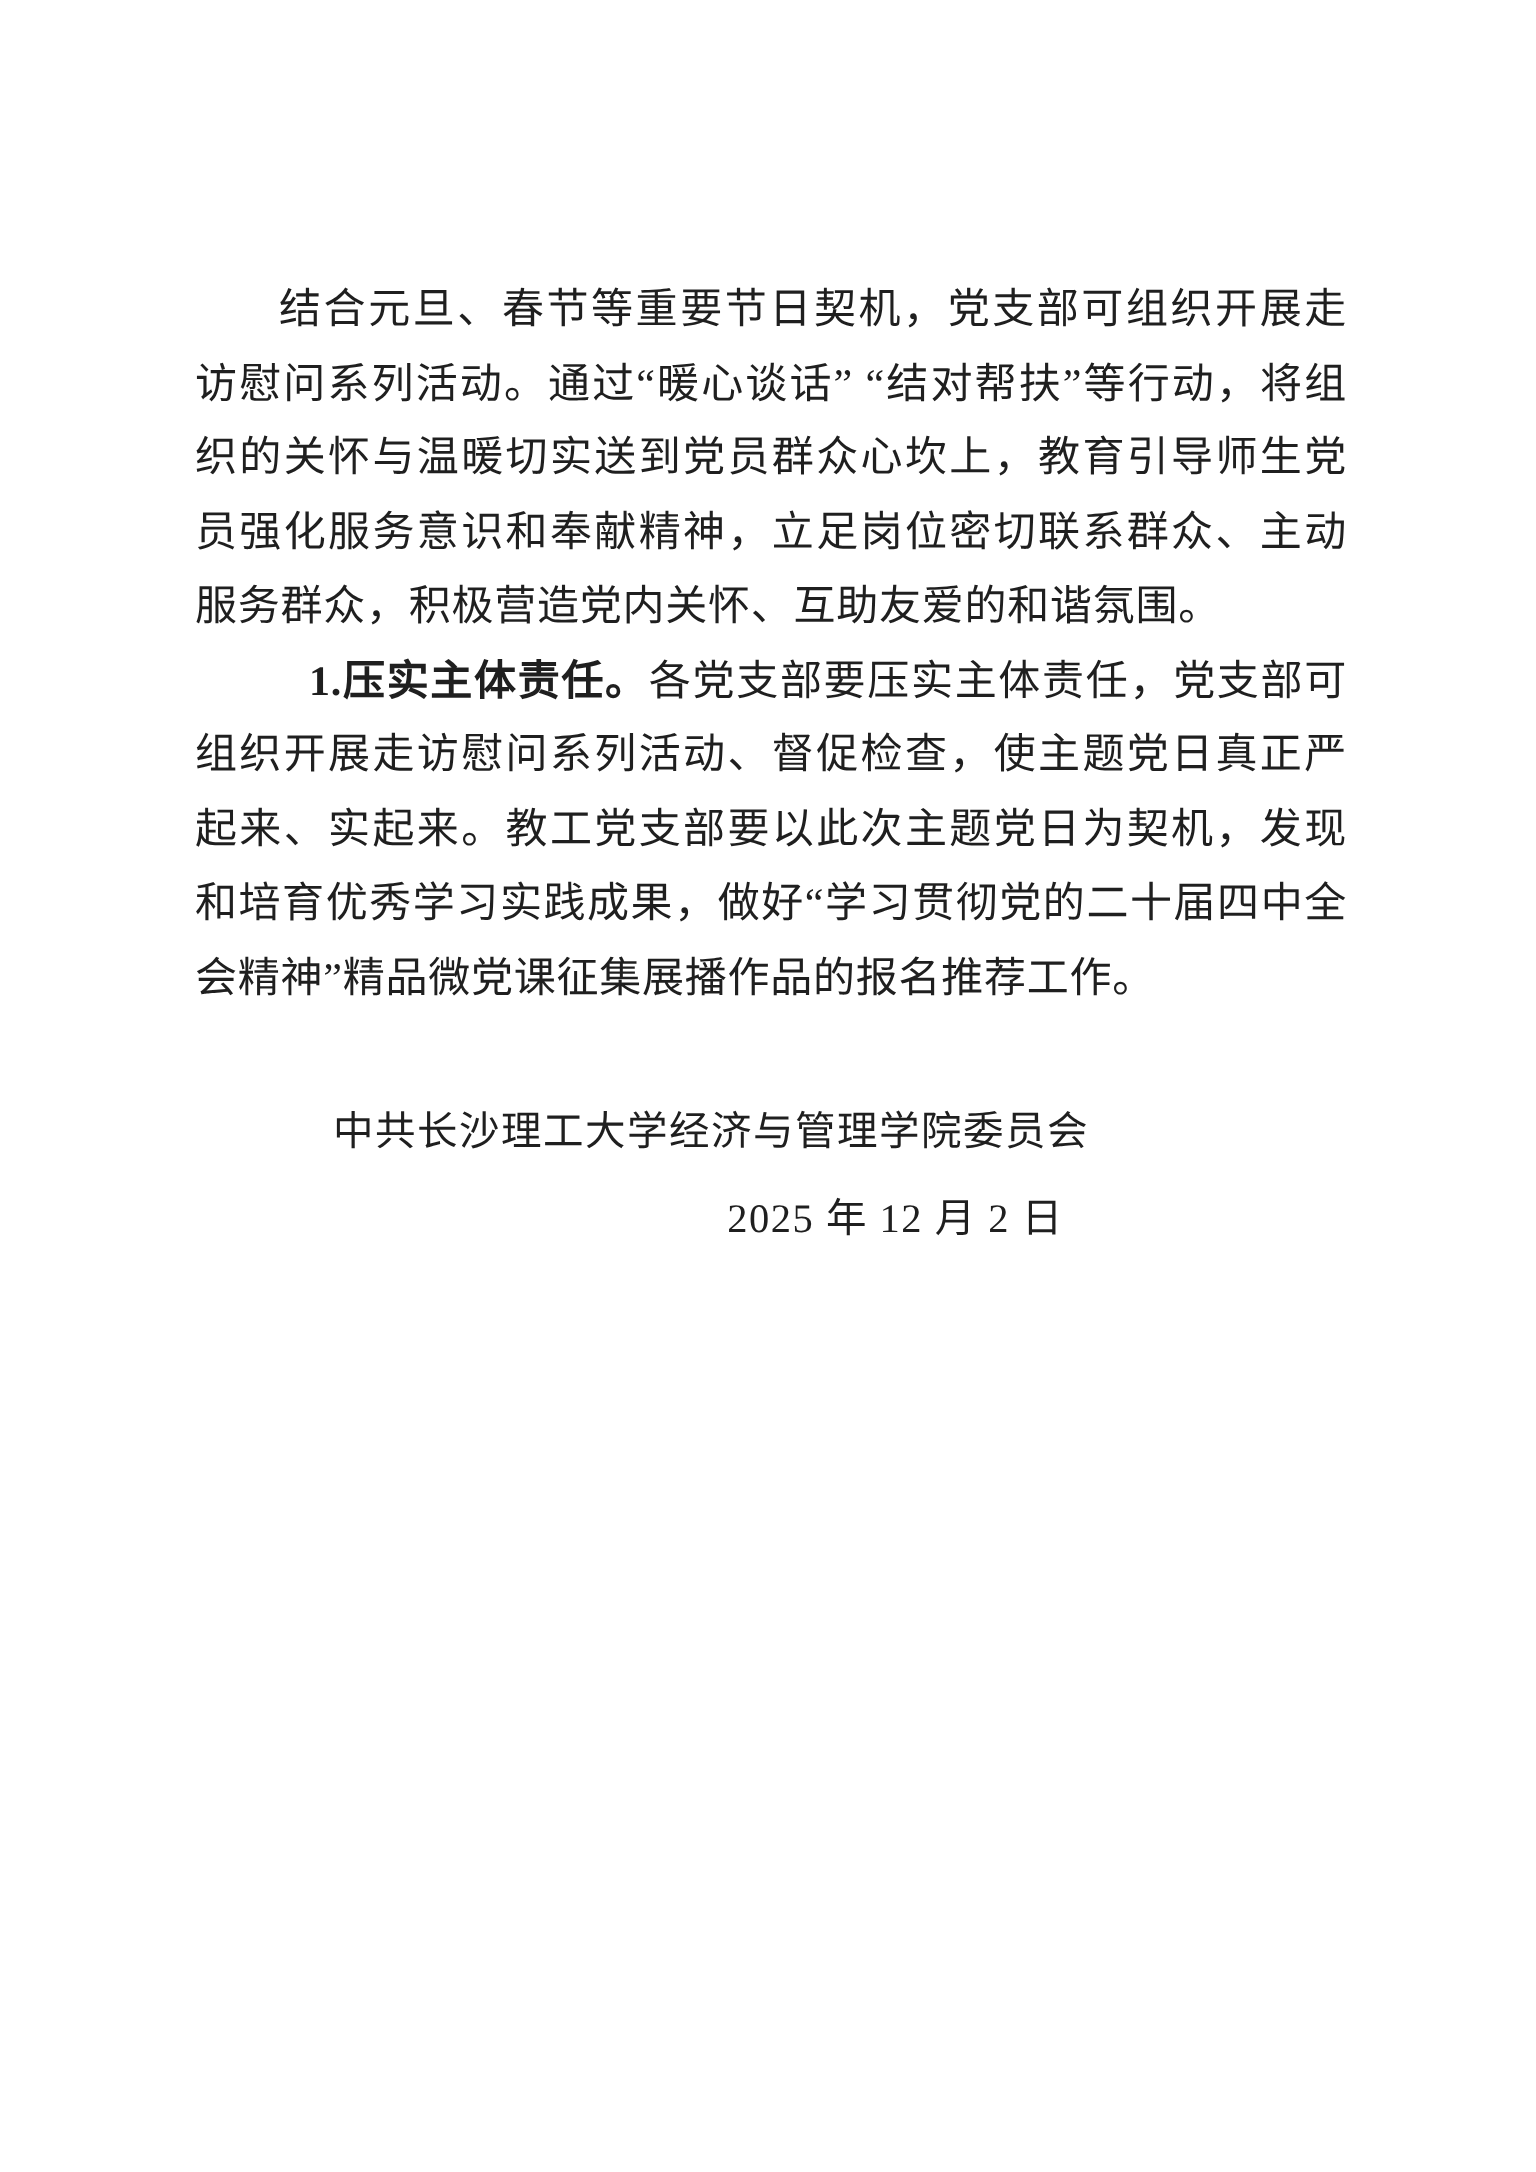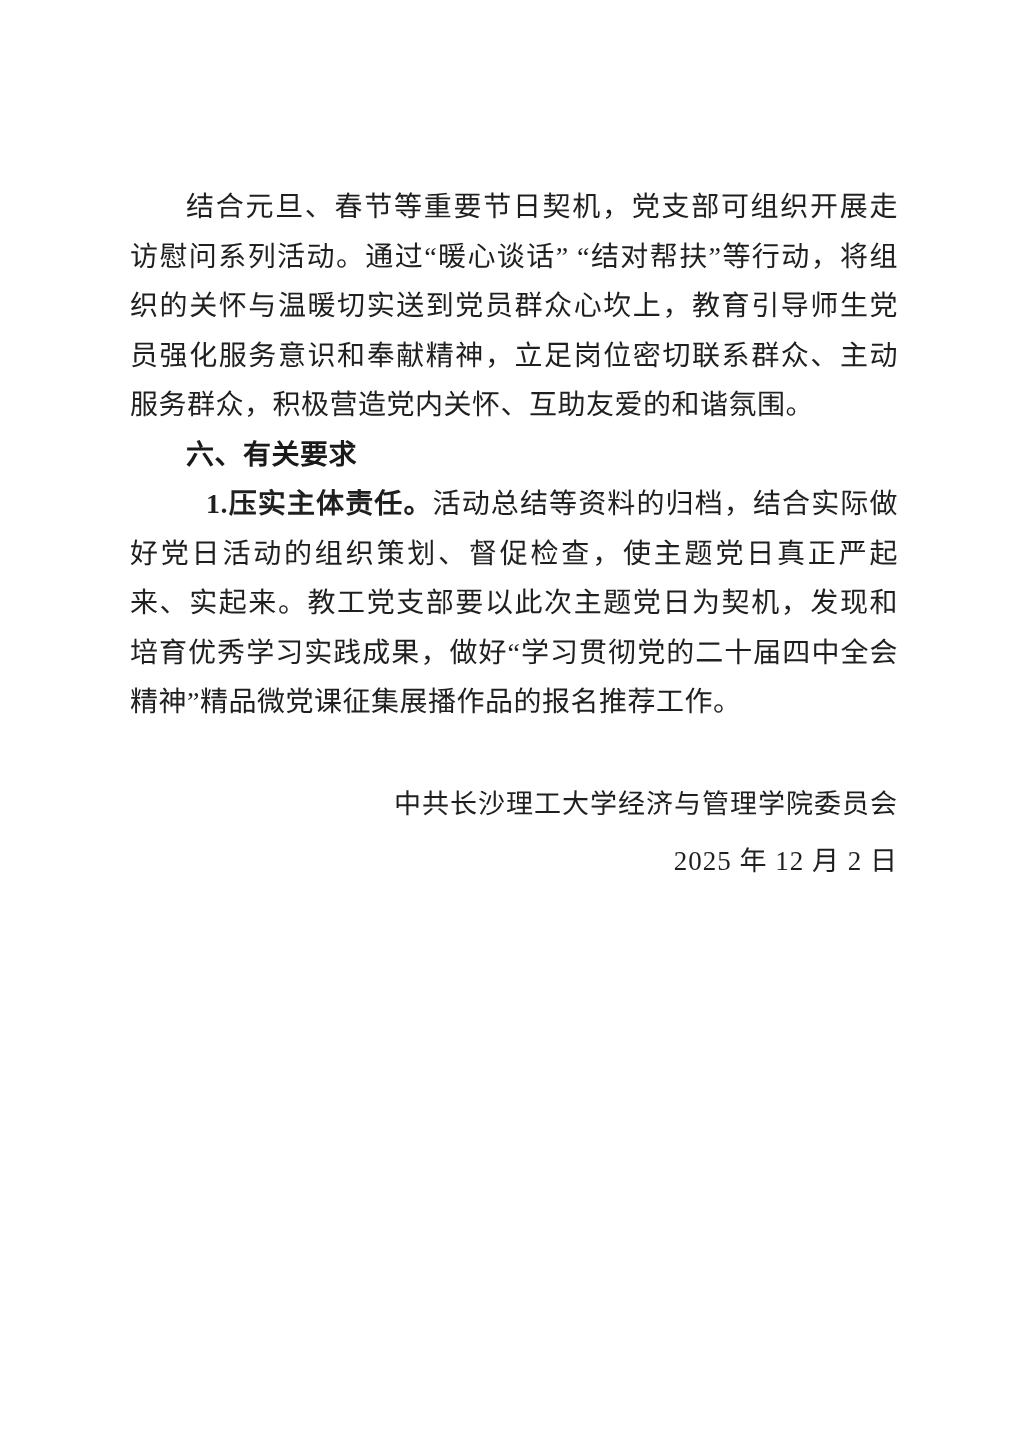--- a/index.html
+++ b/index.html
@@ -46,28 +46,28 @@
     margin-left: 20px;
   }
   .signature-block {
     margin-top: 53px;
   }
   .signature-name {
     margin: 0 0 0 92px;
     font-size: 27px;
     line-height: 49.5px;
     letter-spacing: 1px;
-    text-align: right;
+    text-align: left;
   }
   .signature-date {
     margin: 8px 0 0 166px;
     font-size: 27px;
     line-height: 49.5px;
     letter-spacing: 1px;
-    text-align: right;
+    text-align: center;
   }
   .page-number {
     position: absolute;
     top: 1338px;
     right: 124px;
     font-size: 26px;
     line-height: 26px;
     color: #1a1a1a;
     white-space: nowrap;
   }
@@ -78,23 +78,22 @@
   }
 </style>
 </head>
 <body>
 
 <div class="page">
   <div class="content">
 
     <p class="para">结合元旦、春节等重要节日契机，党支部可组织开展走访慰问系列活动。通过“暖心谈话” “结对帮扶”等行动，将组织的关怀与温暖切实送到党员群众心坎上，教育引导师生党员强化服务意识和奉献精神，立足岗位密切联系群众、主动服务群众，积极营造党内关怀、互助友爱的和谐氛围。</p>
 
-    <p class="section-heading">六、有关要求</p>
 
-    <p class="para"><span class="lead">1.压实主体责任。</span><span>活动总结等资料的归档，结合实际做好党日活动的组织策划、督促检查，使主题党日真正严起来、实起来。教工党支部要以此次主题党日为契机，发现和培育优秀学习实践成果，做好“学习贯彻党的二十届四中全会精神”精品微党课征集展播作品的报名推荐工作。</span></p>
+    <p class="para"><span class="lead">1.压实主体责任。</span><span>各党支部要压实主体责任，党支部可组织开展走访慰问系列活动、督促检查，使主题党日真正严起来、实起来。教工党支部要以此次主题党日为契机，发现和培育优秀学习实践成果，做好“学习贯彻党的二十届四中全会精神”精品微党课征集展播作品的报名推荐工作。</span></p>
 
 
 
     <div class="signature-block">
       <p class="signature-name">中共长沙理工大学经济与管理学院委员会</p>
       <p class="signature-date">2025 年 12 月 2 日</p>
     </div>
 
   </div>
 

